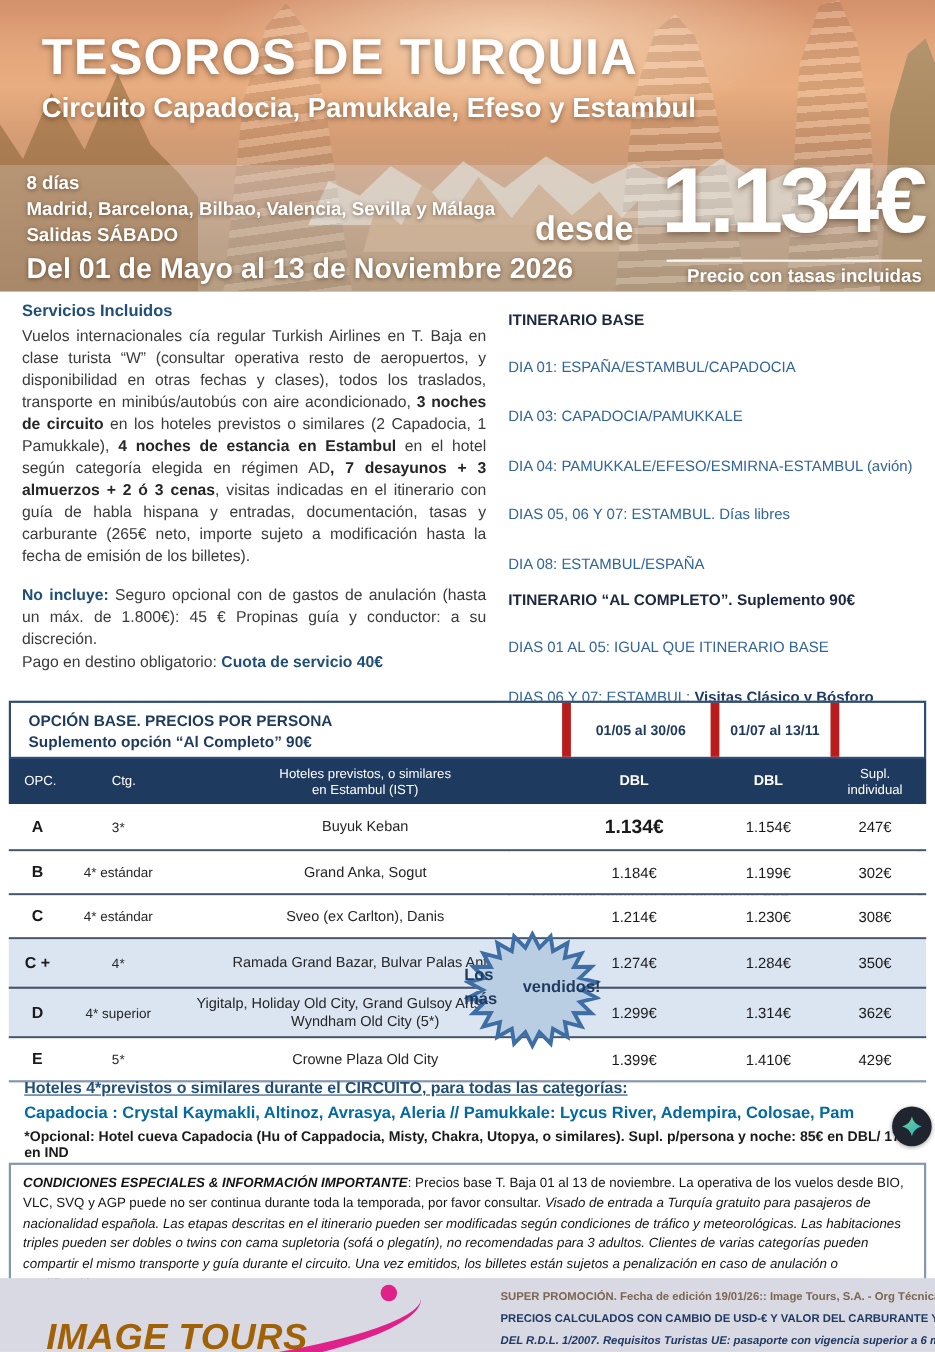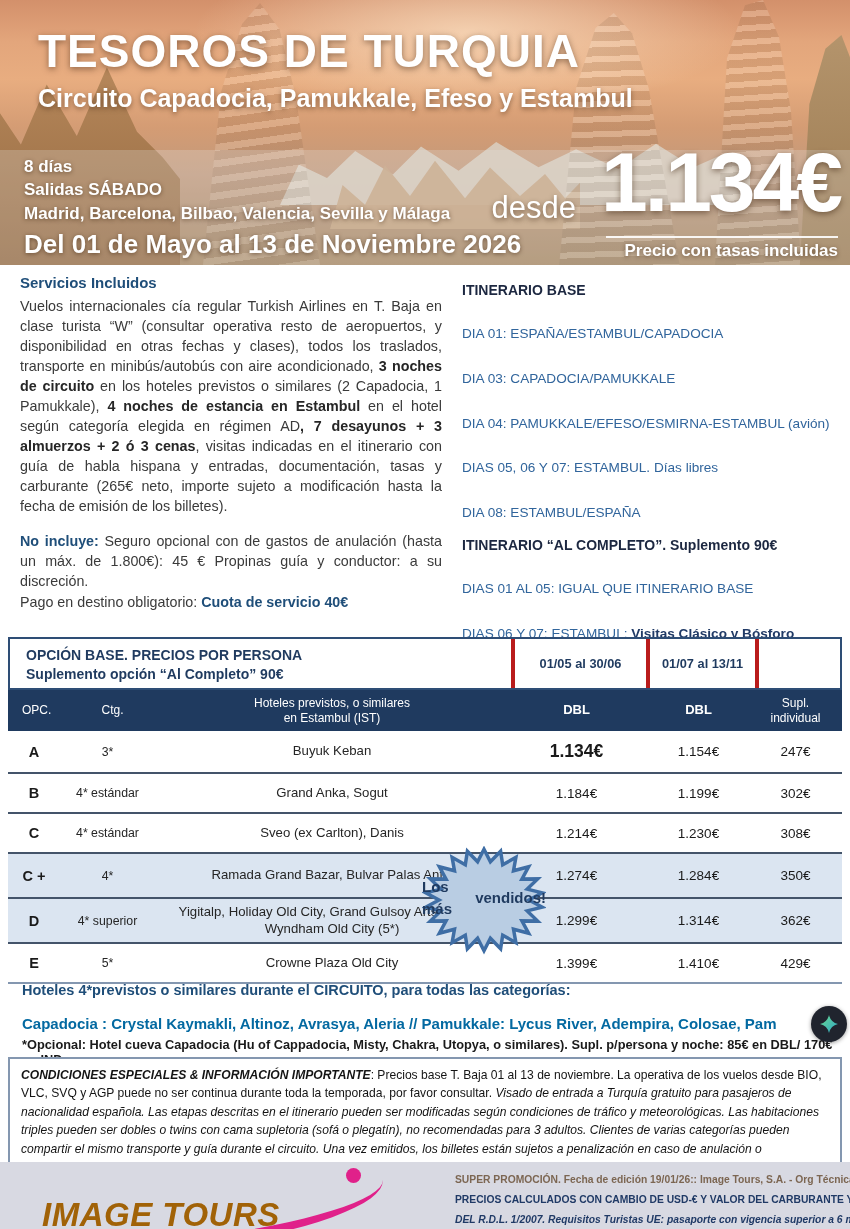--- a/index.html
+++ b/index.html
@@ -32,21 +32,21 @@
             clip-path:polygon(6% 100%,18% 30%,38% 6%,58% 0,78% 18%,95% 100%); }
   .hero-title { position:absolute; left:38px; top:24px; color:#ffffff; font-size:46px; font-weight:bold; letter-spacing:1px;
                 text-shadow:0 2px 6px rgba(70,40,20,.55); }
   .hero-sub { position:absolute; left:38px; top:84px; color:#ffffff; font-size:25px; font-weight:bold;
               text-shadow:0 2px 5px rgba(70,40,20,.55); }
   .hero-veil { position:absolute; left:0; top:150px; width:850px; height:115px; background:rgba(228,228,228,.26); }
   .hero-info { position:absolute; left:24px; top:155px; color:#ffffff; text-shadow:0 1px 4px rgba(60,35,15,.6); line-height:1.38; }
   .hero-info .l-sm { font-size:17px; font-weight:bold; }
   .hero-info .l-lg { font-size:26px; font-weight:bold; margin-top:2px; }
   .hero-price { position:absolute; right:6px; top:148px; width:360px; text-align:right; color:#fff; }
-  .price-desde { position:absolute; right:268px; top:42px; font-size:31px; font-weight:normal; text-shadow:0 2px 5px rgba(60,35,15,.6);margin-left:28px; }
+  .price-desde { position:absolute; right:268px; top:42px; font-size:31px; font-weight:bold; text-shadow:0 2px 5px rgba(60,35,15,.6);margin-left:28px; }
   .price-big { position:absolute; right:4px; top:-14px; font-size:84px; font-weight:bold; letter-spacing:-3px;
                text-shadow:0 2px 6px rgba(60,35,15,.55); }
   .price-rule { position:absolute; right:6px; top:88px; width:232px; height:2px; background:rgba(255,255,255,.9); }
   .price-note { position:absolute; right:6px; top:93px; font-size:17px; font-weight:bold; text-shadow:0 1px 4px rgba(60,35,15,.6); }
 
   
   .col-left { position:absolute; left:20px; top:274px; width:422px; color:#3a3a3a; }
   .col-left h3 { color:#1f4e79; font-size:15px; font-weight:bold; margin-bottom:5px; }
   .p-serv { font-size:14.3px; line-height:1.40; text-align:justify; }
   .p-serv b { color:#262626; }
@@ -62,21 +62,21 @@
   .itin-note { color:#44546a; font-size:12.5px; font-style:italic; margin-top:10px; }
   .visit-box { margin-top:23px; border:2px solid #8eaacc; padding:10px 14px 12px; width:375px; }
   .visit-title { font-size:15px; color:#262626; margin-bottom:8px; }
   .visit-title b { color:#1a1a1a; }
   .visit-item { font-size:14px; color:#6d28d9; line-height:1.35; }
 
   
   .ptable { position:absolute; left:8px; top:637px; width:834px; }
   .t-head1 { display:flex; border:2px solid #2e4d75; height:53px; background:#fff; color:#1f3a5f; }
   .th1-left { width:501px; padding:7px 0 0 16px; font-weight:bold; font-size:14px; line-height:1.35; }
-  .th1-cell { width:135px; border-left:4px solid #b91c1c; display:flex; align-items:center; justify-content:center;
+  .th1-cell { width:135px; border-left:8px solid #b91c1c; display:flex; align-items:center; justify-content:center;
               font-weight:bold; font-size:12.8px; }
   .th1-cell.c2 { width:109px; } .th1-cell.c3 { width:85px; }
   .t-head2 { display:flex; background:#1f3a5f; color:#ffffff; height:41px; align-items:center; }
   .th2 { text-align:center; font-size:12px; line-height:1.25; }
   .c-opc { width:52px; } .c-ctg { width:95px; } .c-hotel { width:354px; }
   .c-d1 { width:135px; } .c-d2 { width:109px; } .c-sup { width:85px; }
   .th2.c-opc { text-align:left; padding-left:14px; width:62px; }
   .th2.c-ctg { width:85px; }
   .th2 b { font-size:13px; }
   .t-row { display:flex; align-items:center; border-bottom:2px solid #44546a; background:#fff; }
@@ -89,21 +89,21 @@
   .row-b, .row-c, .row-e { height:40px; }
   .row-cp, .row-d { height:45px; background:#dbe5f1; }
   .row-e { border-bottom:2px solid #8497b0; }
   .badge { position:absolute; left:414px; top:209px; width:124px; height:110px; }
   .badge svg { position:absolute; left:0; top:0; }
   .badge-txt { position:absolute; left:0; top:0; width:124px; height:104px; display:flex; 
                align-items:center; justify-content:center; color:#1f3a5f; font-size:15px; font-weight:bold; line-height:1.5; }
 
   
   .circuit { position:absolute; left:22px; top:982px; width:818px; }
-  .circuit h4 { color:#1f4e79; font-size:14.5px; font-weight:bold; margin-bottom:17px; }
+  .circuit h4 { color:#1f4e79; font-size:14.5px; font-weight:bold; margin-bottom:5px;text-decoration:underline; }
   .circ-line { font-size:15px; color:#0369a1; font-weight:bold; margin-bottom:5px; }
   .circ-line .thin { font-weight:600; }
   .circ-opt { font-size:12.8px; color:#1a1a1a; font-weight:600; }
 
   
   .conds { position:absolute; left:8px; top:1057px; width:834px; border:2px solid #8497b0; background:#fff;
            padding:7px 11px 8px; font-size:12.1px; color:#141414; line-height:1.52; }
   .conds .h { font-weight:bold; font-style:italic; }
   .conds .it { font-style:italic; }
   .conds .last { font-weight:bold; }
@@ -139,22 +139,22 @@
     <div class="rock rock-2"></div>
     <div class="rock rock-3"></div>
     <div class="rock rock-4"></div>
     <div class="rock rock-5"></div>
     <div class="rock rock-6"></div>
     <div class="hero-title">TESOROS DE TURQUIA</div>
     <div class="hero-sub">Circuito Capadocia, Pamukkale, Efeso y Estambul</div>
     <div class="hero-veil"></div>
     <div class="hero-info">
       <div class="l-sm">8 días</div>
+      <div class="l-sm">Madrid, Barcelona, Bilbao, Valencia, Sevilla y Málaga</div>
       <div class="l-sm">Salidas SÁBADO</div>
-      <div class="l-sm">Madrid, Barcelona, Bilbao, Valencia, Sevilla y Málaga</div>
       <div class="l-lg">Del 01 de Mayo al 13 de Noviembre 2026</div>
     </div>
     <div class="hero-price">
       <span class="price-desde">desde</span>
       <span class="price-big">1.134€</span>
       <span class="price-rule"></span>
       <span class="price-note">Precio con tasas incluidas</span>
     </div>
   </div>
 

